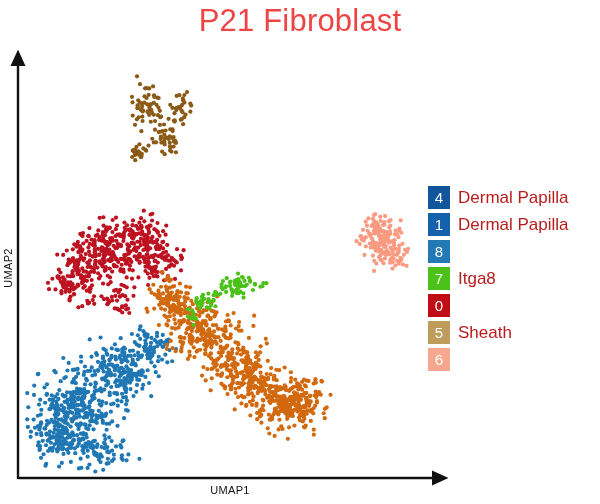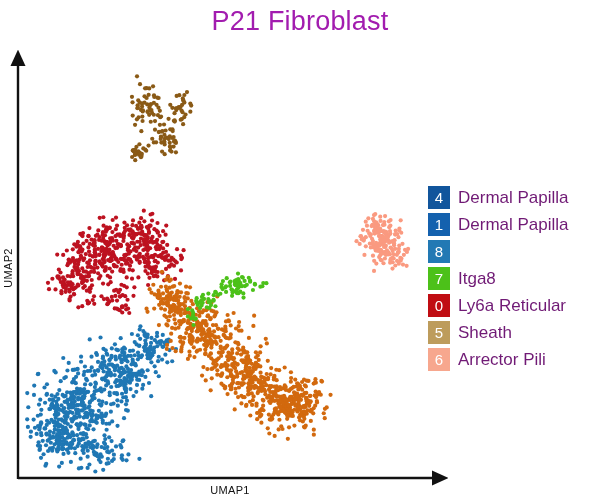--- a/index.html
+++ b/index.html
@@ -18,23 +18,23 @@
     -webkit-font-smoothing: antialiased;
   }
 
   
   #plot-title {
     position: absolute;
     top: 4px;
     left: 0;
     width: 600px;
     text-align: center;
-    font-size: 27px;
+    font-size: 31px;
     font-weight: 400;
-    color: #a21caf;
+    color: #ef4444;
     letter-spacing: 0.2px;
     line-height: 34px;
     white-space: nowrap;
   }
 
   
   #axis-layer {
     position: absolute;
     left: 0;
     top: 0;
@@ -96,21 +96,21 @@
     align-items: center;
     justify-content: center;
     color: #ffffff;
     font-size: 15px;
     line-height: 1;
     font-weight: 400;
   }
   .legend-label {
     margin-left: 8px;
     font-size: 17px;
-    color: #701a75;
+    color: #b91c1c;
     white-space: nowrap;
     line-height: 1;
   }
 </style>
 </head>
 <body>
 
 <div id="root">
 
   <div id="plot-title">P21 Fibroblast</div>
@@ -2705,25 +2705,23 @@
       </div>
       <div class="legend-row">
         <span class="legend-swatch" style="background: rgb(34, 121, 180);">8</span>
       </div>
       <div class="legend-row">
         <span class="legend-swatch" style="background: rgb(76, 193, 25);">7</span>
         <span class="legend-label">Itga8</span>
       </div>
       <div class="legend-row">
         <span class="legend-swatch" style="background: rgb(192, 13, 19);">0</span>
-        <span class="legend-label">Ly6a Reticular</span>
       </div>
       <div class="legend-row">
         <span class="legend-swatch" style="background: rgb(189, 156, 92);">5</span>
         <span class="legend-label">Sheath</span>
       </div>
       <div class="legend-row">
         <span class="legend-swatch" style="background: rgb(247, 167, 142);">6</span>
-        <span class="legend-label">Arrector Pili</span>
       </div>
     </div>
 
 </div>
 
 </body></html>

